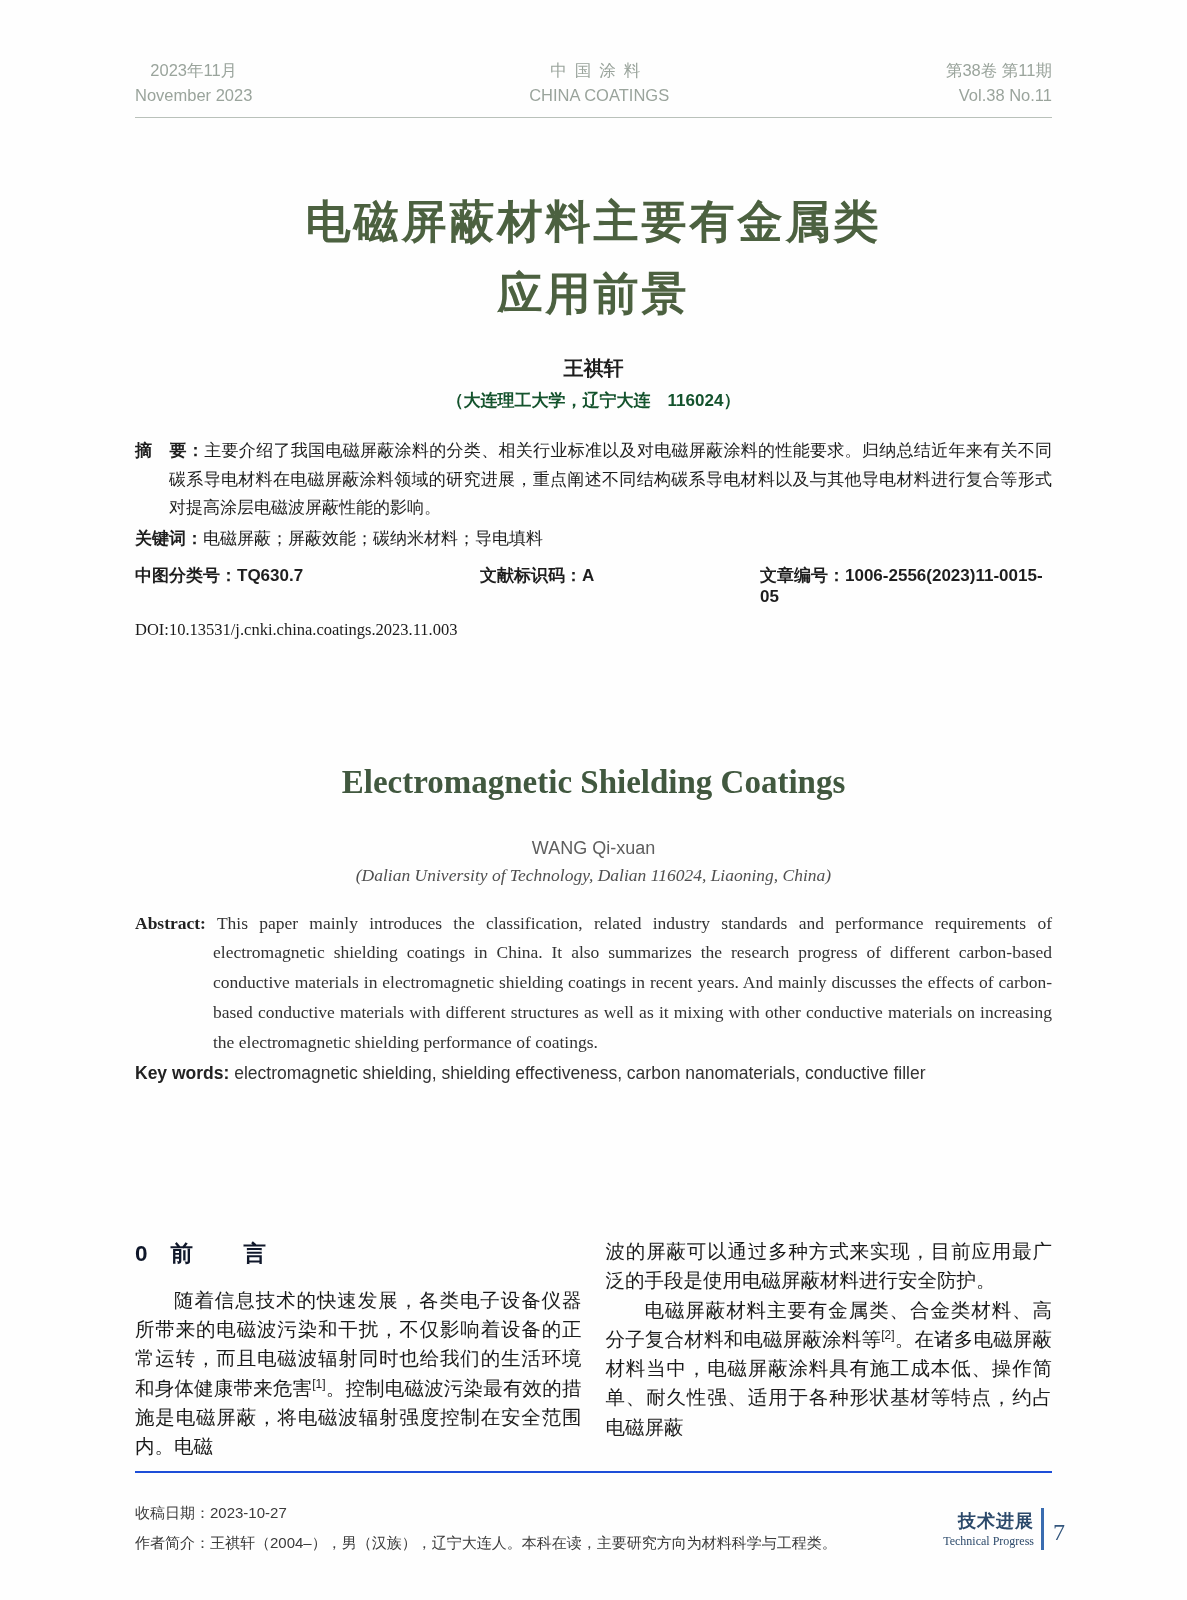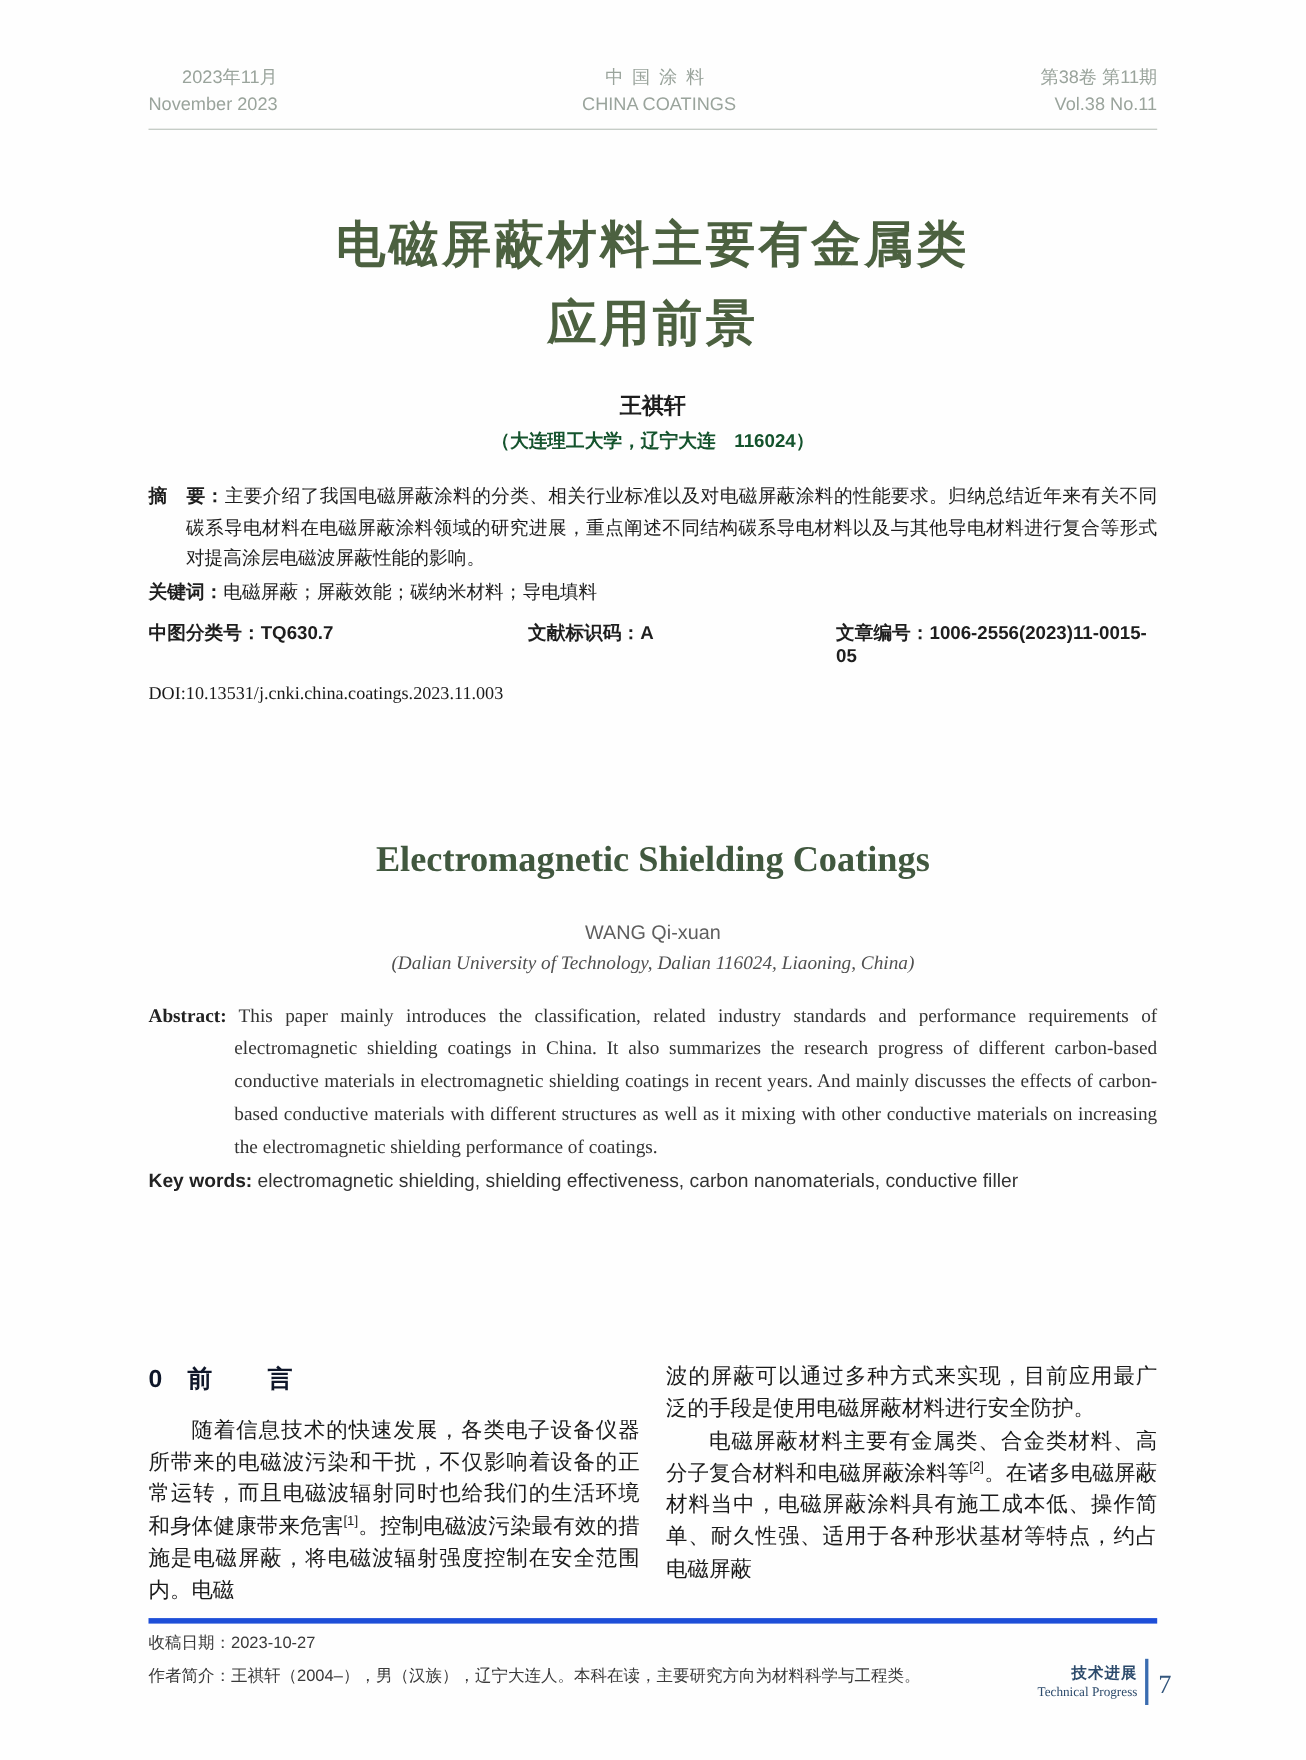--- a/index.html
+++ b/index.html
@@ -19,21 +19,21 @@
   
   .journal-header {
     display: flex;
     justify-content: space-between;
     align-items: flex-end;
     padding-top: 58px;
     color: #9aa49c;
     font-size: 16.5px;
     line-height: 1.5;
   }
-  .jh-left { text-align: right; }
+  .jh-left { text-align: center; }
   .jh-center { text-align: center; }
   .jh-center .cn { letter-spacing: 8px; }
   .jh-right { text-align: right; }
   .header-rule {
     border: none;
     border-top: 1.5px solid #b9c1ba;
     margin-top: 9px;
   }
 
   
@@ -158,37 +158,37 @@
     letter-spacing: 1px;
   }
   .section-heading .num { margin-right: 22px; }
   .section-heading .ttl { letter-spacing: 14px; }
   .col p.indent { text-indent: 2em; }
   sup.cite { font-size: 12px; vertical-align: super; line-height: 0; }
 
   
   .footnote {
     margin-top: 10px;
-    border-top: 5px solid #1d4ed8;
-    padding-top: 3px;
+    border-top: 2px solid #1d4ed8;
+    padding-top: 25px;
     font-size: 15px;
     line-height: 1.95;
     color: #3a3a3a;
   }
 
   
   .page-footer {
     position: absolute;
     right: 122px;
     bottom: 50px;
     display: flex;
     align-items: center;
   }
   .pf-col { text-align: right; color: #2c4a6b; }
-  .pf-cn { font-size: 14px; font-weight: bold; letter-spacing: 1px; }
+  .pf-cn { font-size: 18px; font-weight: bold; letter-spacing: 1px; }
   .pf-en { font-family: "Liberation Serif", serif; font-size: 12px; margin-top: 1px; }
   .pf-bar { width: 3px; height: 42px; background: #3a6cb0; margin: 0 9px 0 7px; }
   .pf-num { font-family: "Liberation Serif", serif; font-size: 24px; color: #33567d; padding-top: 6px; }
 </style>
 </head>
 <body>
 
 <div class="page">
   <div class="content">
 

